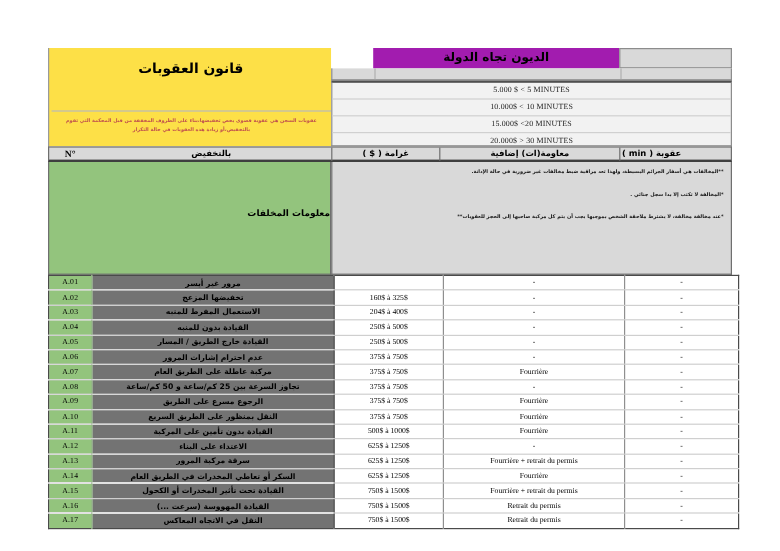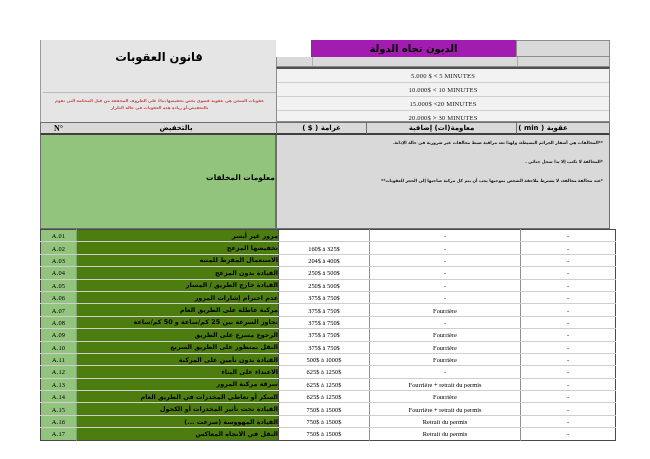--- a/index.html
+++ b/index.html
@@ -35,21 +35,21 @@
     height: 82px;
   }
 
   
   .law-block {
     position: absolute;
     left: 0;
     top: 0;
     width: 236px;
     height: 82px;
-    background: #e5e5e5;
+    background: #fde047;
     border-left: 1px solid #9a9a9a;
     box-sizing: border-box;
   }
   .law-title {
     position: absolute;
     left: 0;
     top: 10px;
     width: 236px;
     text-align: center;
     direction: rtl;
@@ -269,22 +269,22 @@
   .c-no {
     width: 35px;
     background: #93c47d;
     text-align: center;
     font-family: "Liberation Serif", serif;
     border-right: 1px solid #79a866;
     letter-spacing: .2px;
   }
   .c-off {
     width: 201px;
-    background: #4d7c0f;
-    text-align: right;
+    background: #737373;
+    text-align: center;
     direction: rtl;
     font-size: 5.6px;
     font-weight: 700;
     font-family: "DejaVu Sans", "Liberation Sans", sans-serif;
     border-right: 1px solid #4a4a4a;
   }
   .c-fine {
     width: 90px;
     background: #ffffff;
     text-align: center;
@@ -376,21 +376,21 @@
         </tr>
         <tr>
           <td class="c-no">A.03</td>
           <td class="c-off">الاستعمال المفرط للمنبه</td>
           <td class="c-fine">204$ à 400$</td>
           <td class="c-extra">-</td>
           <td class="c-jail">-</td>
         </tr>
         <tr>
           <td class="c-no">A.04</td>
-          <td class="c-off">القيادة بدون المزعج</td>
+          <td class="c-off">القيادة بدون للمنبه</td>
           <td class="c-fine">250$ à 500$</td>
           <td class="c-extra">-</td>
           <td class="c-jail">-</td>
         </tr>
         <tr>
           <td class="c-no">A.05</td>
           <td class="c-off">القيادة خارج الطريق / المسار</td>
           <td class="c-fine">250$ à 500$</td>
           <td class="c-extra">-</td>
           <td class="c-jail">-</td>

